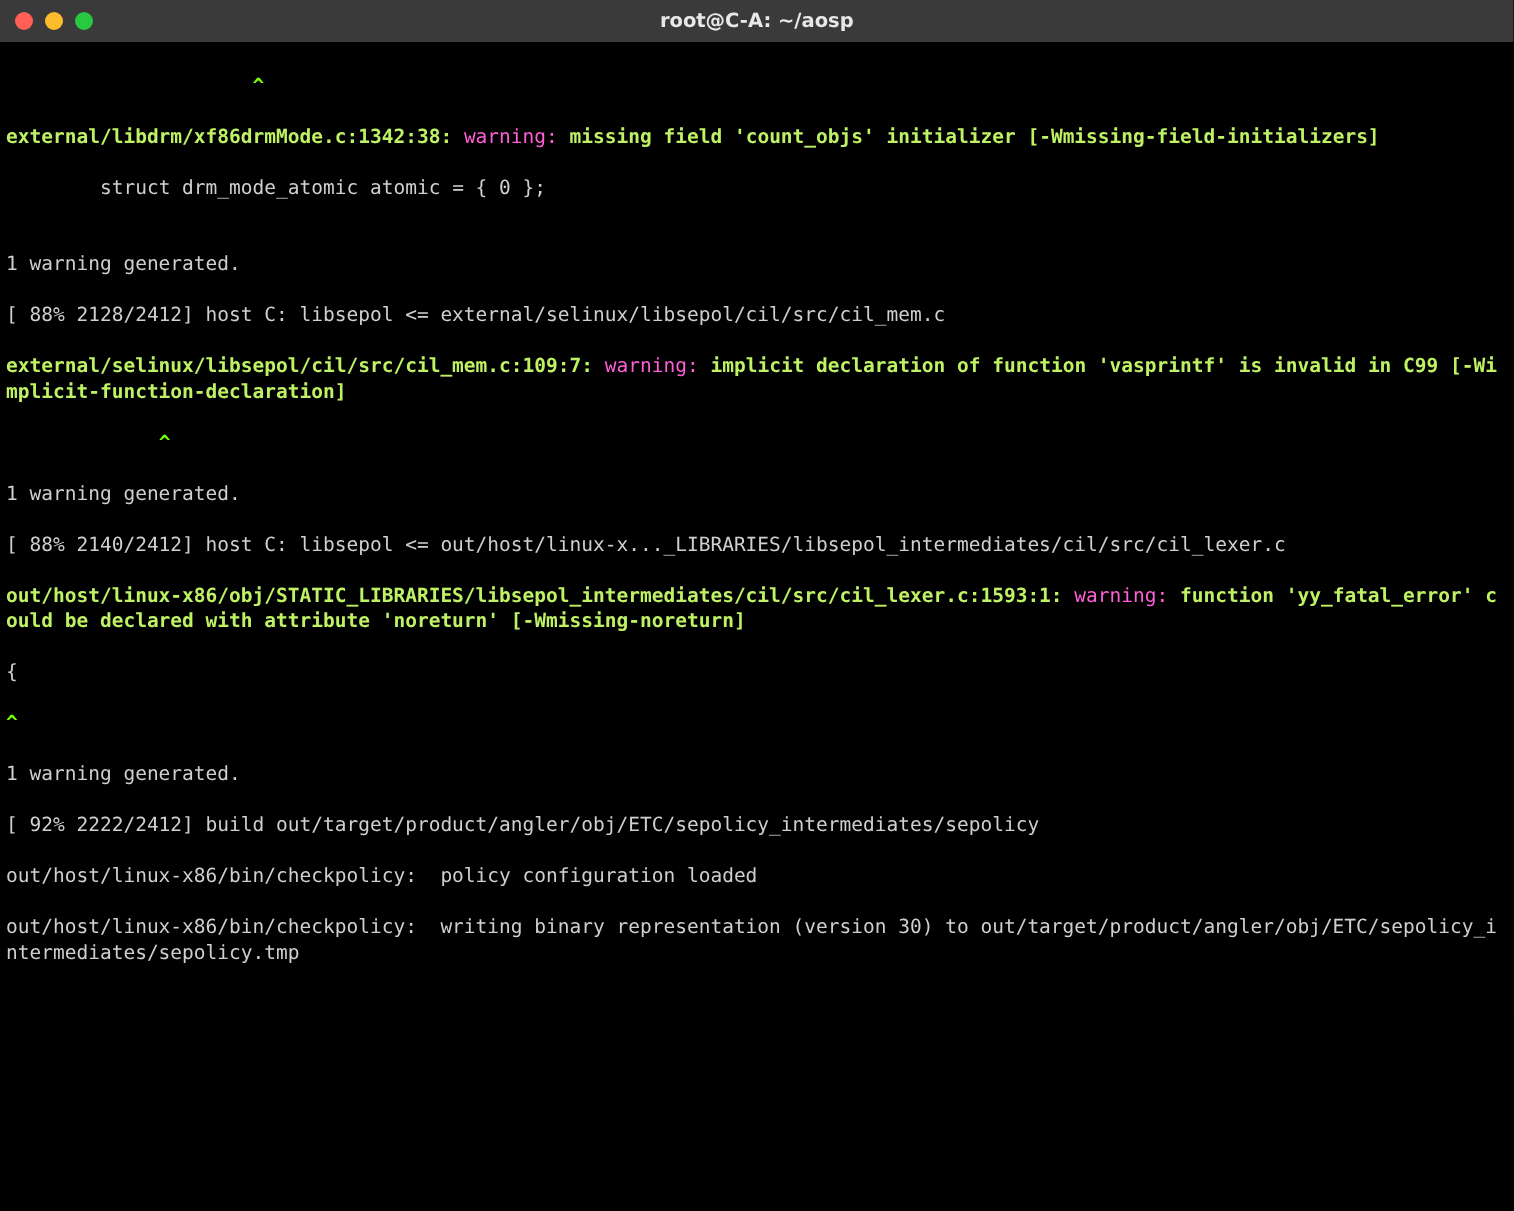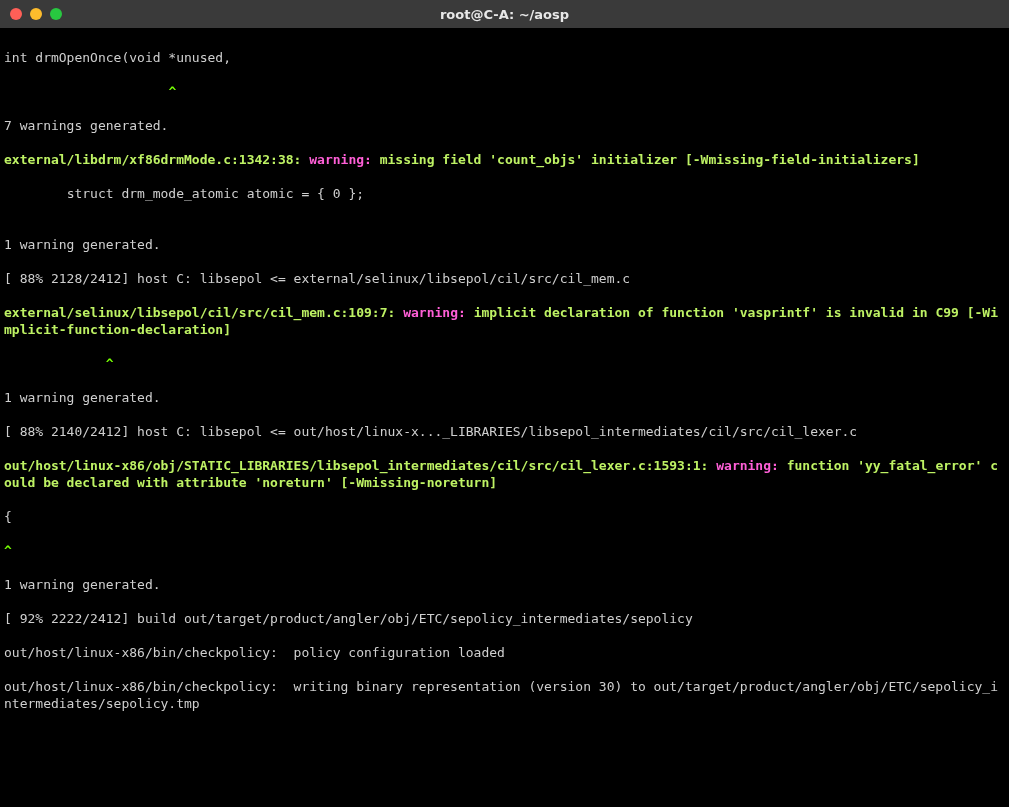--- a/index.html
+++ b/index.html
@@ -56,40 +56,38 @@
     color: #cfcfcf;
     font-size: 13px;
     line-height: 17px;
     padding: 4px 4px 4px 4px;
     white-space: pre-wrap;
     word-break: break-all;
     position: relative;
   }
   .line { white-space: pre-wrap; }
   .bold { font-weight: bold; color: #bef264; }
-  .warn { color: #ff5fd7; font-weight: bold; margin-top: 46px; }
+  .warn { color: #ff5fd7; font-weight: normal; margin-top: 46px; }
   .caret { color: #76ff03; font-weight: bold; }
 </style>
 </head>
 <body>
 
 <div class="window">
   <div class="titlebar">
     <div class="traffic-lights">
       <div class="dot red"></div>
       <div class="dot yellow"></div>
       <div class="dot green"></div>
     </div>
     <div class="title">root@C-A: ~/aosp</div>
   </div>
 
   <div class="terminal">
-<div class="line">int drmOpenOnce(void *unused,</div>
 <div class="line caret">                     ^</div>
-<div class="line">7 warnings generated.</div>
 <div class="line"><span class="bold">external/libdrm/xf86drmMode.c:1342:38: </span><span class="warn">warning: </span><span class="bold">missing field 'count_objs' initializer [-Wmissing-field-initializers]</span></div>
 <div class="line">        struct drm_mode_atomic atomic = { 0 };</div>
 <div class="line"></div>
 <div class="line">1 warning generated.</div>
 <div class="line">[ 88% 2128/2412] host C: libsepol &lt;= external/selinux/libsepol/cil/src/cil_mem.c</div>
 <div class="line"><span class="bold">external/selinux/libsepol/cil/src/cil_mem.c:109:7: </span><span class="warn">warning: </span><span class="bold">implicit declaration of function 'vasprintf' is invalid in C99 [-Wimplicit-function-declaration]</span></div>
 <div class="line caret">             ^</div>
 <div class="line">1 warning generated.</div>
 <div class="line">[ 88% 2140/2412] host C: libsepol &lt;= out/host/linux-x..._LIBRARIES/libsepol_intermediates/cil/src/cil_lexer.c</div>
 <div class="line"><span class="bold">out/host/linux-x86/obj/STATIC_LIBRARIES/libsepol_intermediates/cil/src/cil_lexer.c:1593:1: </span><span class="warn">warning: </span><span class="bold">function 'yy_fatal_error' could be declared with attribute 'noreturn' [-Wmissing-noreturn]</span></div>

